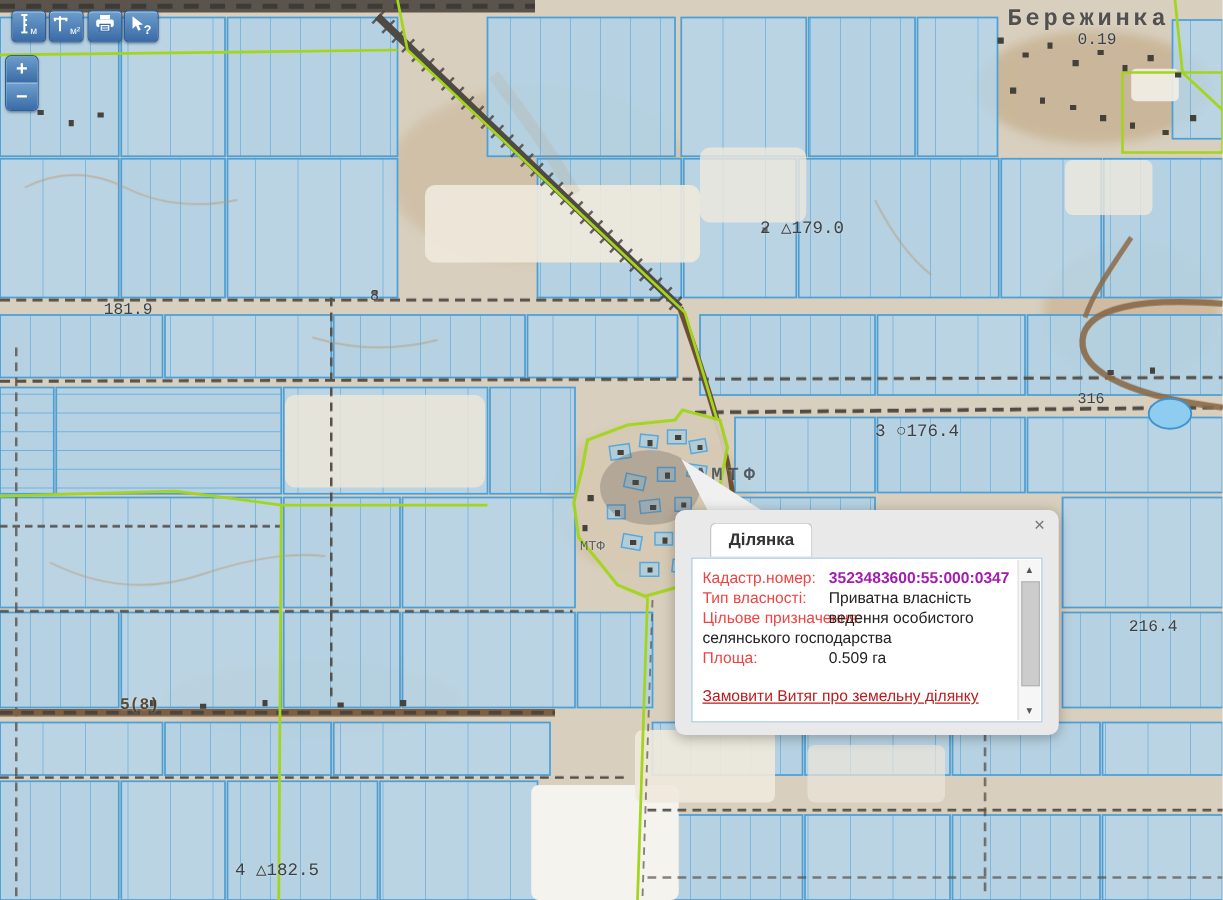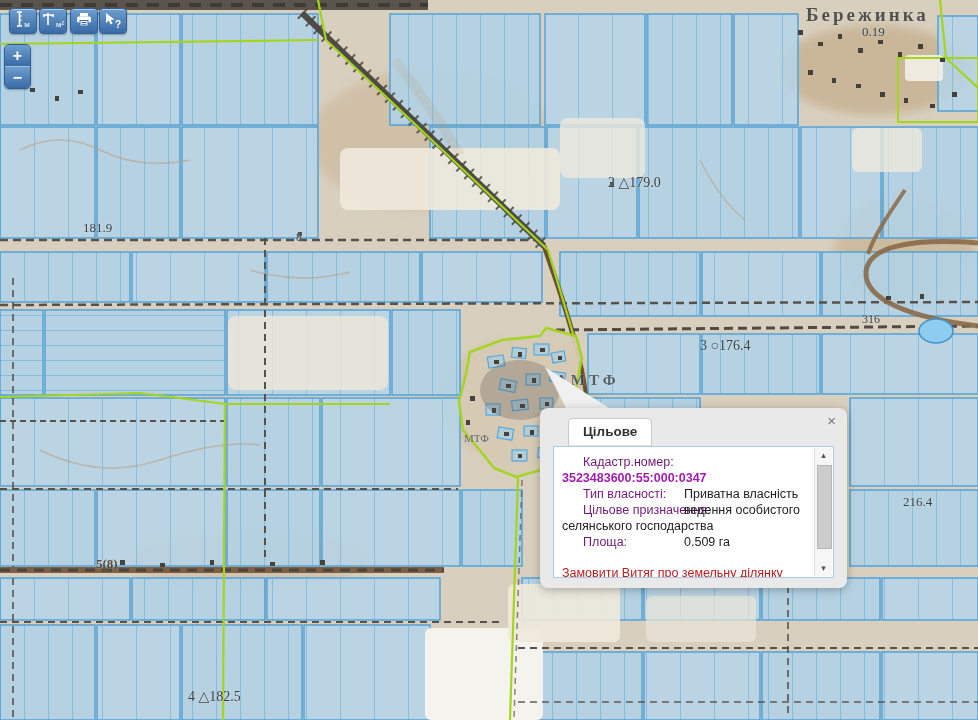--- a/index.html
+++ b/index.html
@@ -1,21 +1,21 @@
 <!DOCTYPE html>
 <html><head>
 <meta charset="utf-8">
 <style>
   html,body{margin:0;padding:0;}
   #stage{position:relative;width:978px;height:720px;overflow:hidden;
          font-family:"Liberation Sans",sans-serif;background:#d8cfbe;}
   #stage svg.map{position:absolute;left:0;top:0;}
 
   
-  .mlab{position:absolute;color:#37424e;font-family:Liberation Serif, serif;
+  .mlab{position:absolute;color:#37424e;font-family:Liberation Mono, monospace;
         text-shadow:0 0 2px rgba(232,226,210,.85);white-space:nowrap;}
   .mlab.big{font-size:19px;letter-spacing:3px;color:#3b3b3d;font-weight:bold;opacity:.85;}
   .mlab.brown{color:#4d3d28;font-weight:bold;opacity:.9;}
 
   
   .tbtn{position:absolute;top:8px;width:28px;height:26px;border-radius:4px;
         background:linear-gradient(#6d9ecd,#3a6ba6);border:1px solid #2f5e99;
         box-shadow:inset 0 1px 0 rgba(255,255,255,.45),0 1px 2px rgba(0,0,0,.3);
         color:#fff;display:flex;align-items:center;justify-content:center;
         box-sizing:border-box;cursor:pointer;}
@@ -34,22 +34,22 @@
          background:#e9e9e9;border-radius:8px;z-index:6;
          box-shadow:0 2px 10px rgba(0,0,0,.28);box-sizing:border-box;}
   .popup .close{position:absolute;right:11px;top:5px;color:#777;font-size:15px;
          line-height:15px;cursor:pointer;}
   .ptab{position:absolute;left:28px;top:10px;background:#fff;border:1px solid #c8c8c8;
          border-bottom-color:#e2e2e2;border-radius:5px 5px 0 0;padding:5px 14px 6px;
          font-size:13.5px;font-weight:bold;color:#333;cursor:pointer;}
   .pbody{position:absolute;left:13px;top:38px;width:281px;height:132px;background:#fff;
          border:1px solid #a9cbe4;box-sizing:border-box;overflow:hidden;
          padding:7px 24px 0 8px;font-size:12.5px;color:#222;line-height:16px;}
-  .row .lbl{display:inline-block;width:101px;color:#701a75;vertical-align:top;
-         white-space:nowrap;margin-left:21px;}
+  .row .lbl{display:inline-block;width:101px;color:#ef4444;vertical-align:top;
+         white-space:nowrap;}
   .row .val.bold{font-weight:bold;color:#a21caf;}
   .plink{display:block;margin-top:15px;color:#b91c1c;text-decoration:underline;
          font-size:12.5px;cursor:pointer;}
   .pscroll{position:absolute;top:1px;right:1px;bottom:1px;width:17px;background:#f6f6f6;
          border-left:1px solid #e0e0e0;}
   .sarrow{position:absolute;left:0;width:17px;height:15px;color:#555;font-size:9px;
          text-align:center;line-height:15px;cursor:pointer;}
   .sarrow.up{top:0;} .sarrow.dn{bottom:0;}
   .sthumb{position:absolute;left:2px;top:17px;width:13px;height:82px;background:#ccc;
          border:1px solid #b5b5b5;cursor:pointer;}
@@ -282,21 +282,21 @@
         <rect x="610" y="182" width="4" height="4"></rect>
     </g>
 
     <ellipse cx="936" cy="331" rx="17" ry="12" fill="#8ecdf0" stroke="#3f93cf" stroke-width="1.5"></ellipse>
   </svg>
 
   <div class="mlab big" style="left:806px;top:4px;">Бережинка</div>
   <div class="mlab" style="left:862px;top:24px;font-size:13px;text-align:center;">0.19</div>
   <div class="mlab" style="left:608px;top:174px;font-size:14px;">2 △179.0</div>
   <div class="mlab" style="left:700px;top:338px;font-size:14px;">3 ○176.4</div>
-  <div class="mlab" style="left:83px;top:220px;font-size:13px;">181.9</div>
+  <div class="mlab" style="left:83px;top:240px;font-size:13px;">181.9</div>
   <div class="mlab" style="left:903px;top:494px;font-size:13px;">216.4</div>
   <div class="mlab" style="left:188px;top:688px;font-size:14px;">4 △182.5</div>
   <div class="mlab" style="left:556px;top:372px;font-size:15px;letter-spacing:4px;font-weight:bold;opacity:.8;">АМТФ</div>
   <div class="mlab" style="left:464px;top:432px;font-size:11px;opacity:.75;">МТФ</div>
   <div class="mlab brown" style="left:96px;top:556px;font-size:13px;">5(8)</div>
   <div class="mlab" style="left:862px;top:312px;font-size:12px;">316</div>
   <div class="mlab" style="left:296px;top:230px;font-size:12px;">8</div>
 
   <div class="tbtn" style="left:9px;">
     <span>
@@ -337,21 +337,21 @@
     <div class="zbtn">+</div>
     <div class="zbtn">−</div>
   </div>
 
   <svg class="callout-arrow" width="90" height="50" viewBox="0 0 90 50">
     <polygon points="5,5 27,48 72,48" fill="#f0f0f0"></polygon>
   </svg>
 
   <div class="popup">
     <span class="close">×</span>
-    <div class="ptab">Цільове</div>
+    <div class="ptab">Ділянка</div>
     <div class="pbody">
       <div class="row">
         <span class="lbl">Кадастр.номер:</span><span class="val bold">3523483600:55:000:0347</span>
       </div>
       <div class="row">
         <span class="lbl">Тип власності:</span><span class="val">Приватна власність</span>
       </div>
       <div class="row">
         <span class="lbl">Цільове призначення:</span><span class="val">ведення особистого селянського господарства</span>
       </div>

